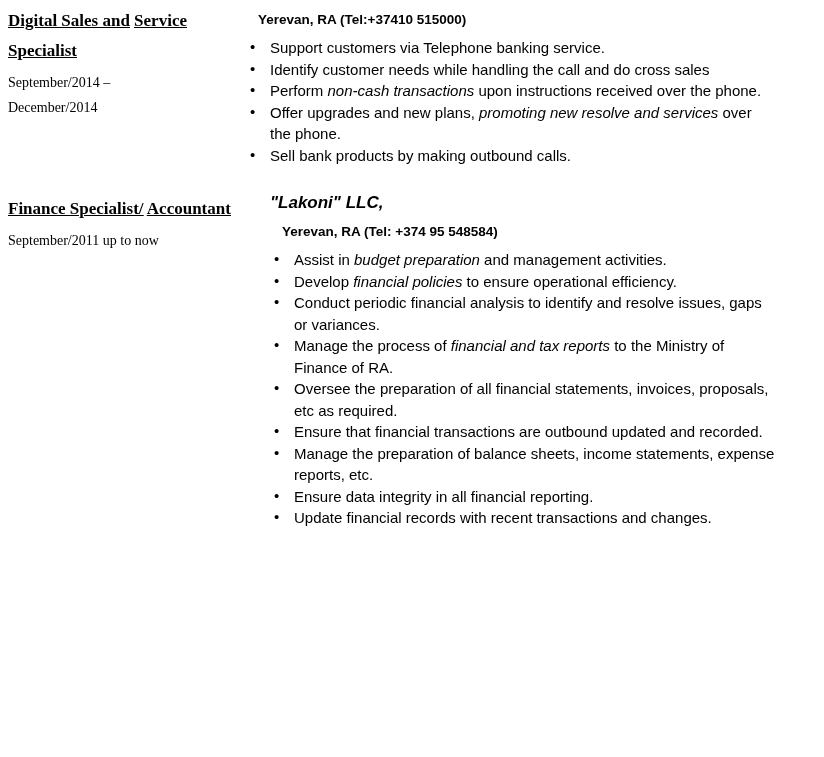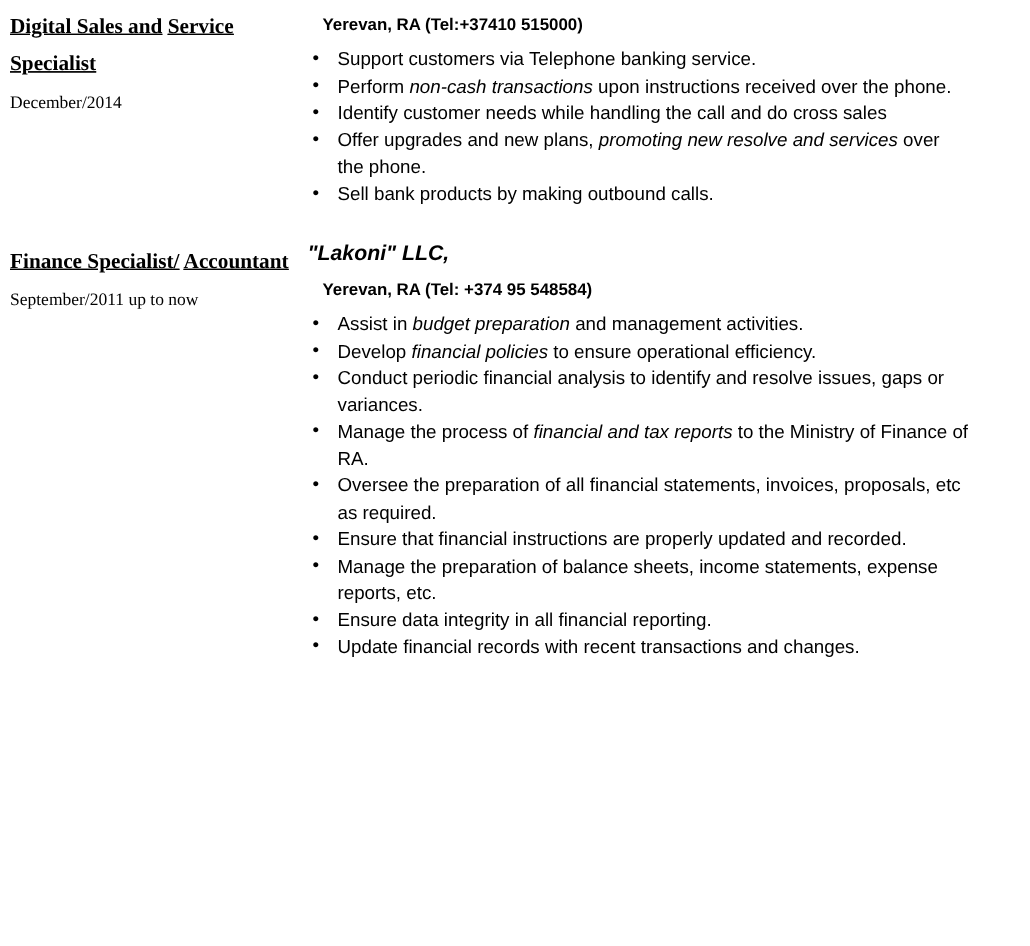--- a/index.html
+++ b/index.html
@@ -95,47 +95,49 @@
   ul.duties li em {
     font-style: italic;
   }
   .entry-1 {
     margin-top: 0;
   }
   .entry-1 .entry-left { padding-top: 6px; }
   .entry-1 .entry-right { padding-top: 2px; }
   .entry-2 {
     margin-top: 26px;
+    gap: 24px;
   }
   .entry-2 .entry-left { padding-top: 2px; }
   .entry-2 .entry-right { padding-top: 0px; }
   .title-line { display: block; }
   .title-line span { text-decoration: underline; }
 </style>
 </head>
 <body>
 
 <div class="page">
 
   <div class="entry entry-1">
     <div class="entry-left">
       <div class="job-title">
         <span class="title-line"><span>Digital Sales and</span></span>
         <span class="title-line"><span>Service Specialist</span></span>
       </div>
       <div class="job-dates">
+        <div>September/2014 –</div>
         <div>December/2014</div>
       </div>
     </div>
     <div class="entry-right">
       <div class="location">Yerevan, RA (Tel:+37410 515000)</div>
       <ul class="duties">
           <li><span>Support customers via Telephone banking service.</span></li>
+          <li><span>Identify customer needs while handling the call and do cross sales</span></li>
           <li><span>Perform </span><em>non-cash transactions</em><span> upon instructions received over the phone.</span></li>
-          <li><span>Identify customer needs while handling the call and do cross sales</span></li>
           <li><span>Offer upgrades and new plans, </span><em>promoting new resolve and services</em><span> over the phone.</span></li>
           <li><span>Sell bank products by making outbound calls.</span></li>
         </ul>
     </div>
   </div>
 
   <div class="entry entry-2">
     <div class="entry-left">
       <div class="job-title">
         <span class="title-line"><span>Finance Specialist/</span></span>
@@ -147,21 +149,21 @@
     </div>
     <div class="entry-right">
       <div class="company">"Lakoni" LLC,</div>
       <div class="location">Yerevan, RA (Tel: +374 95 548584)</div>
       <ul class="duties">
           <li><span>Assist in </span><em>budget preparation</em><span> and management activities.</span></li>
           <li><span>Develop </span><em>financial policies</em><span> to ensure operational efficiency.</span></li>
           <li><span>Conduct periodic financial analysis to identify and resolve issues, gaps or variances.</span></li>
           <li><span>Manage the process of </span><em>financial and tax reports</em><span> to the Ministry of Finance of RA.</span></li>
           <li><span>Oversee the preparation of all financial statements, invoices, proposals, etc as required.</span></li>
-          <li><span>Ensure that financial instructions are properly updated and recorded.</span></li>
+          <li><span>Ensure that financial transactions are outbound updated and recorded.</span></li>
           <li><span>Manage the preparation of balance sheets, income statements, expense reports, etc.</span></li>
           <li><span>Ensure data integrity in all financial reporting.</span></li>
           <li><span>Update financial records with recent transactions and changes.</span></li>
         </ul>
     </div>
   </div>
 
 </div>
 
 </body></html>

